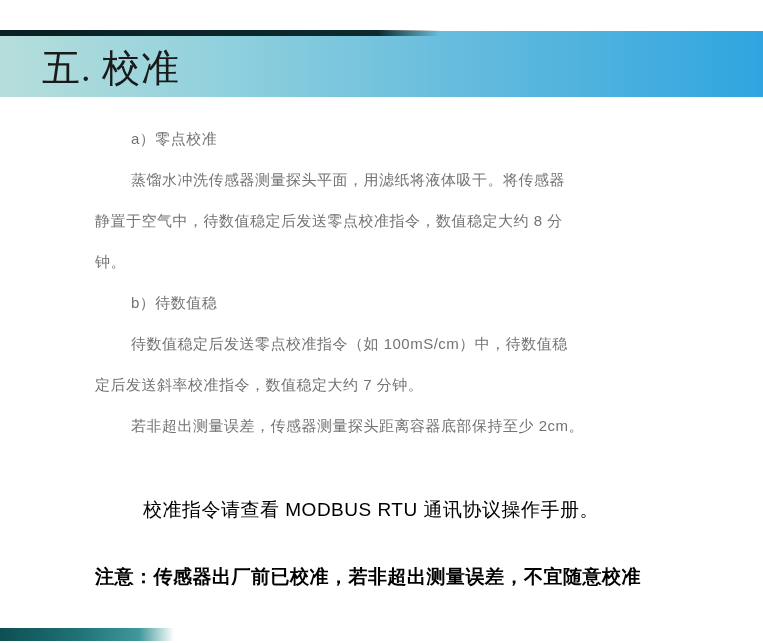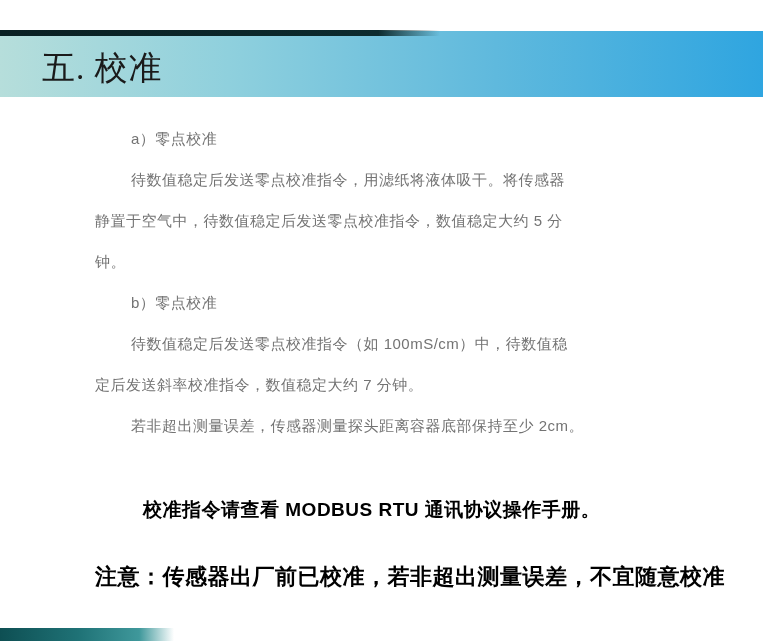--- a/index.html
+++ b/index.html
@@ -27,21 +27,21 @@
     position: absolute;
     top: 30px;
     left: 0;
     width: 440px;
     height: 6px;
     background: linear-gradient(to right, #0a2023 0%, #0d2b2e 86%, rgba(13,43,46,0) 100%);
     z-index: 2;
   }
   .page-title {
     font-family: "Liberation Serif", "DejaVu Serif", serif;
-    font-size: 33px;
+    font-size: 38px;
     font-weight: 400;
     color: #1a1a1a;
     padding-left: 42px;
     letter-spacing: 1px;
     white-space: nowrap;
     margin-top: 8px;
   }
   .content {
     position: absolute;
     top: 118px;
@@ -56,25 +56,24 @@
     letter-spacing: 0.5px;
   }
   .line.indent { padding-left: 36px; }
   .reference-line {
     margin-top: 43px;
     padding-left: 48px;
     font-size: 19px;
     line-height: 41px;
     white-space: nowrap;
     letter-spacing: 0.5px;
-    font-weight: bold;
   }
   .warning-line {
     margin-top: 26px;
-    font-size: 22px;
+    font-size: 19px;
     line-height: 41px;
     font-weight: bold;
     white-space: nowrap;
     letter-spacing: 0.5px;
   }
   .bottom-teal-bar {
     position: absolute;
     left: 0;
     bottom: 2px;
     width: 174px;
@@ -88,24 +87,24 @@
 <div class="page">
 
   <div class="top-dark-bar"></div>
 
   <div class="header-band">
     <div class="page-title">五. 校准</div>
   </div>
 
   <div class="content">
     <div class="line indent">a）零点校准</div>
-    <div class="line indent">待数值稳定后发送零点校准指令，用滤纸将液体吸干。将传感器</div>
-    <div class="line">静置于空气中，待数值稳定后发送零点校准指令，数值稳定大约 5 分</div>
+    <div class="line indent">蒸馏水冲洗传感器测量探头平面，用滤纸将液体吸干。将传感器</div>
+    <div class="line">静置于空气中，待数值稳定后发送零点校准指令，数值稳定大约 8 分</div>
     <div class="line">钟。</div>
-    <div class="line indent">b）零点校准</div>
+    <div class="line indent">b）待数值稳</div>
     <div class="line indent">待数值稳定后发送零点校准指令（如 100mS/cm）中，待数值稳</div>
     <div class="line">定后发送斜率校准指令，数值稳定大约 7 分钟。</div>
     <div class="line indent">若非超出测量误差，传感器测量探头距离容器底部保持至少 2cm。</div>
 
     <div class="reference-line">校准指令请查看 MODBUS RTU 通讯协议操作手册。</div>
 
     <div class="warning-line">注意：传感器出厂前已校准，若非超出测量误差，不宜随意校准</div>
   </div>
 
   <div class="bottom-teal-bar"></div>

